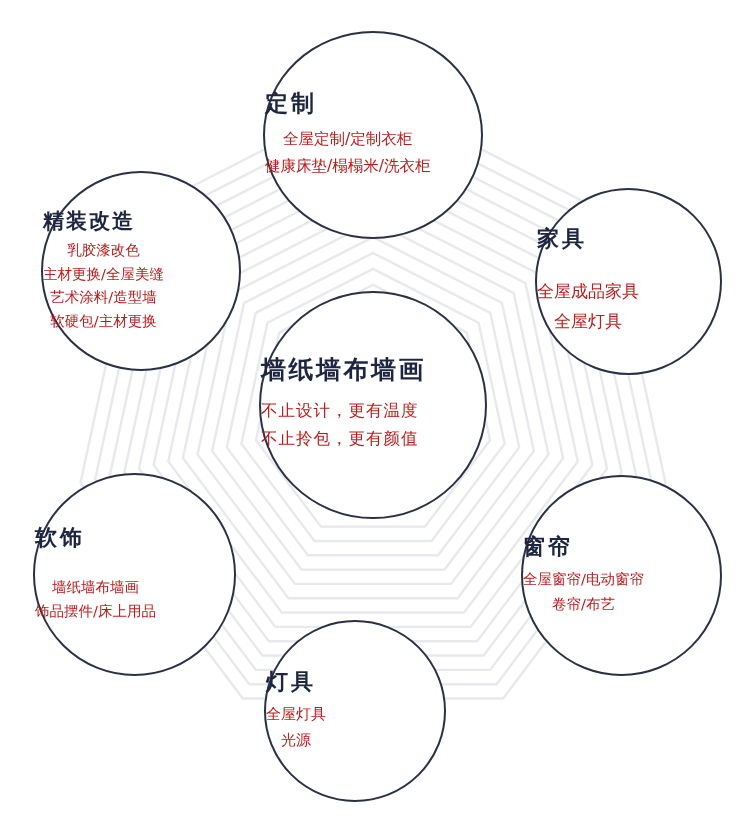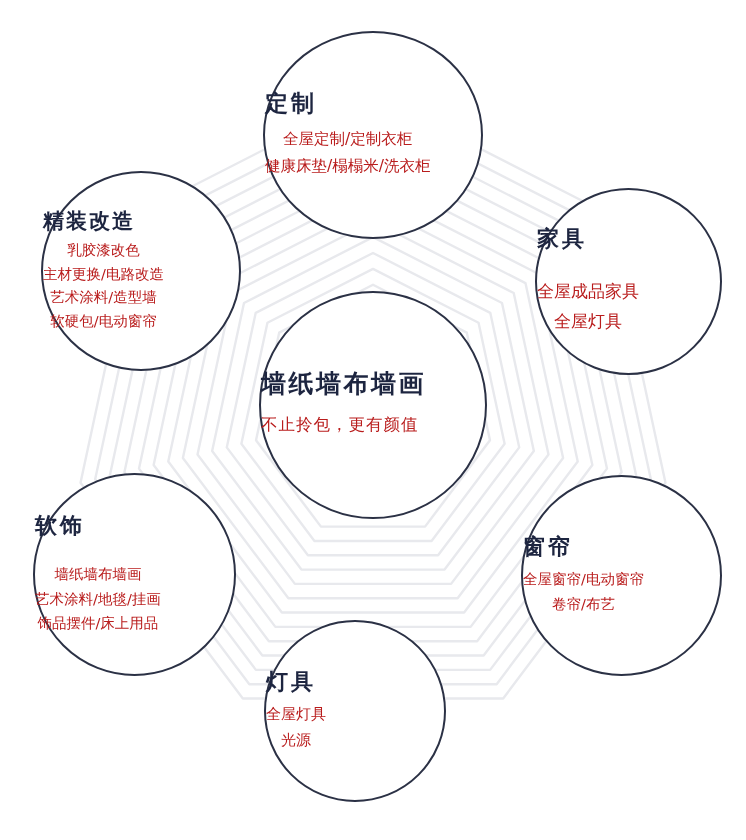--- a/index.html
+++ b/index.html
@@ -193,55 +193,55 @@
       <polygon points="373.00,221.20 513.73,293.04 548.49,454.46 451.10,583.90 294.90,583.90 197.51,454.46 232.27,293.04" fill="none" stroke="#e8e9ed" stroke-width="2.4" stroke-linejoin="round"></polygon>
       <polygon points="373.00,237.10 502.00,302.95 533.86,450.92 444.59,569.58 301.41,569.58 212.14,450.92 244.00,302.95" fill="none" stroke="#e8e9ed" stroke-width="2.4" stroke-linejoin="round"></polygon>
       <polygon points="373.00,253.00 490.27,312.87 519.24,447.38 438.08,555.25 307.92,555.25 226.76,447.38 255.73,312.87" fill="none" stroke="#e8e9ed" stroke-width="2.4" stroke-linejoin="round"></polygon>
       <polygon points="373.00,268.90 478.55,322.78 504.62,443.84 431.57,540.93 314.43,540.93 241.38,443.84 267.45,322.78" fill="none" stroke="#e8e9ed" stroke-width="2.4" stroke-linejoin="round"></polygon>
       <polygon points="373.00,284.80 466.82,332.69 489.99,440.30 425.07,526.60 320.93,526.60 256.01,440.30 279.18,332.69" fill="none" stroke="#e8e9ed" stroke-width="2.4" stroke-linejoin="round"></polygon>
     </svg>
 
   <div class="node" id="node-center">
     <div class="node-title">墙纸墙布墙画</div>
     <div class="node-lines">
+      <div class="node-line">不止设计，更有温度</div>
       <div class="node-line">不止拎包，更有颜值</div>
     </div>
   </div>
 
   <div class="node" id="node-top">
     <div class="node-title">定制</div>
     <div class="node-lines">
       <div class="node-line">全屋定制/定制衣柜</div>
       <div class="node-line">健康床垫/榻榻米/洗衣柜</div>
     </div>
   </div>
 
   <div class="node" id="node-topleft">
     <div class="node-title">精装改造</div>
     <div class="node-lines">
       <div class="node-line">乳胶漆改色</div>
-      <div class="node-line">主材更换/电路改造</div>
+      <div class="node-line">主材更换/全屋美缝</div>
       <div class="node-line">艺术涂料/造型墙</div>
-      <div class="node-line">软硬包/电动窗帘</div>
+      <div class="node-line">软硬包/主材更换</div>
     </div>
   </div>
 
   <div class="node" id="node-topright">
     <div class="node-title">家具</div>
     <div class="node-lines">
       <div class="node-line">全屋成品家具</div>
       <div class="node-line">全屋灯具</div>
     </div>
   </div>
 
   <div class="node" id="node-bottomleft">
     <div class="node-title">软饰</div>
     <div class="node-lines">
       <div class="node-line">墙纸墙布墙画</div>
-      <div class="node-line">艺术涂料/地毯/挂画</div>
       <div class="node-line">饰品摆件/床上用品</div>
     </div>
   </div>
 
   <div class="node" id="node-bottomright">
     <div class="node-title">窗帘</div>
     <div class="node-lines">
       <div class="node-line">全屋窗帘/电动窗帘</div>
       <div class="node-line">卷帘/布艺</div>
     </div>

